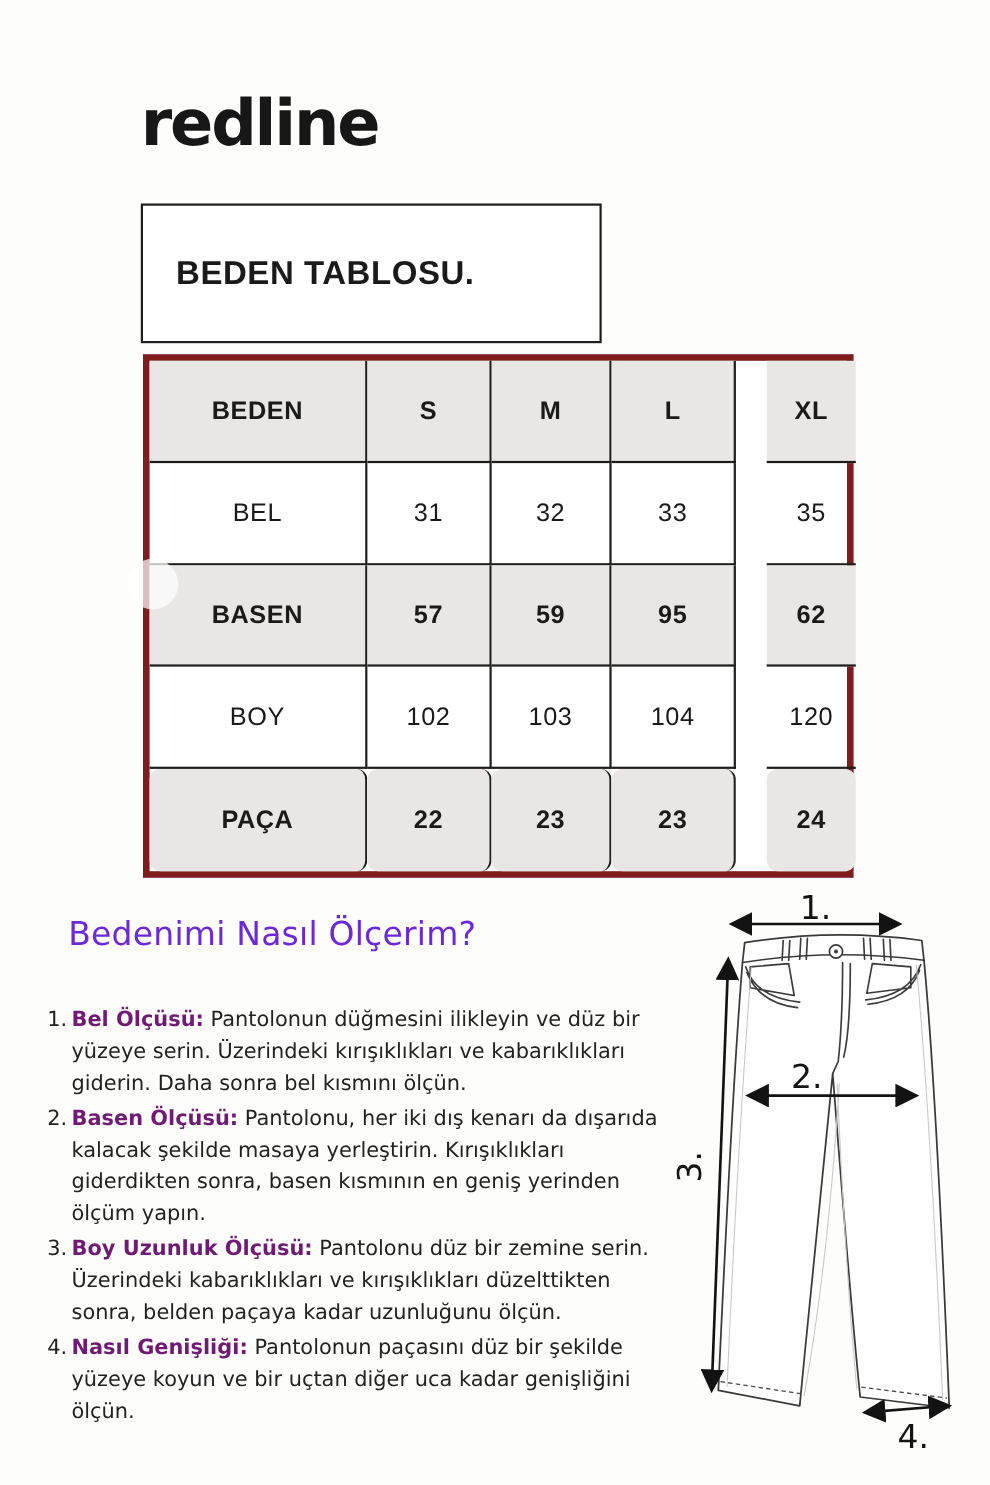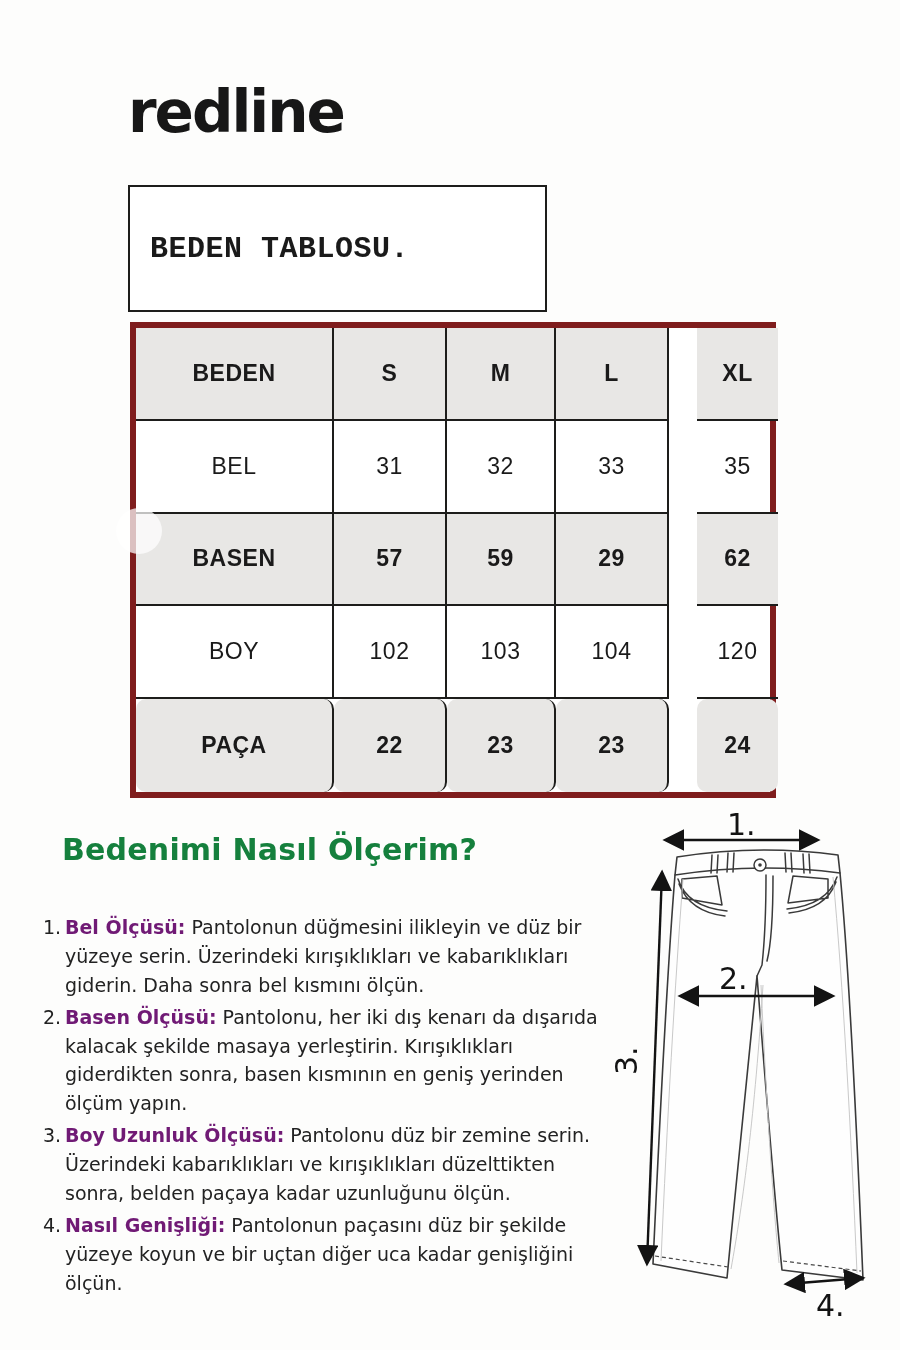--- a/index.html
+++ b/index.html
@@ -7,22 +7,22 @@
        font-family:"Liberation Sans",sans-serif;color:#1a1a1a;}
   .page{position:relative;width:900px;height:1158px;}
 
   
   .logo{position:absolute;left:128px;top:78px;font-family:"DejaVu Sans",sans-serif;
         font-weight:bold;font-size:58px;letter-spacing:-2px;color:#171717;}
 
   
   .box{position:absolute;box-sizing:border-box;border:2px solid #1d1d1b;background:#fff;
        display:flex;align-items:center;}
-  .box-title{left:128px;top:185px;width:419px;height:127px;padding-left:20px;
-             font-size:30px;font-weight:bold;letter-spacing:.5px;font-family:Liberation Mono, monospace;}
+  .box-title{left:128px;top:185px;width:419px;height:127px;padding-left:30px;
+             font-size:30px;font-weight:bold;letter-spacing:.5px;}
   .box-product{left:556px;top:185px;width:216px;height:127px;justify-content:center;
                text-align:center;font-size:24px;font-weight:bold;line-height:1.45;
                padding:0 26px;letter-spacing:.5px;}
 
   
   .size-table{position:absolute;left:130px;top:322px;width:646px;box-sizing:border-box;
               border:6px solid #7f1d1d;display:grid;
               grid-template-columns:198px 113px 109px 113px 109px;
               grid-template-rows:repeat(5,92.8px);background:#fff;}
   .trow{display:contents;}
@@ -31,22 +31,22 @@
         font-size:23px;letter-spacing:.5px;}
   .cell.lastcol{border-right:none;margin-left:28px;}
   .trow.lastrow .cell{border-bottom:none;border-radius:10px;}
   .cell.shaded{background:#e8e7e5;font-weight:bold;}
 
   .watermark{position:absolute;left:116px;top:508px;width:46px;height:46px;border-radius:50%;
              background:rgba(255,255,255,.72);}
 
   
   .guide-heading{position:absolute;left:62px;top:832px;margin:0;
-                 font-family:"DejaVu Sans",sans-serif;font-size:30px;font-weight:bold;
-                 color:#15803d;letter-spacing:.2px;}
+                 font-family:"DejaVu Sans",sans-serif;font-size:30px;font-weight:normal;
+                 color:#6d28d9;letter-spacing:.2px;}
   .guide-list{position:absolute;left:40px;top:913px;width:568px;
               font-family:"DejaVu Sans",sans-serif;font-size:19px;line-height:1.52;color:#222;}
   .g-item{position:relative;padding-left:25px;margin-bottom:3px;}
   .g-num{position:absolute;left:3px;top:0;}
   .g-term{font-weight:bold;color:#701a75;}
 
   
   .diagram{position:absolute;left:615px;top:813px;width:280px;height:520px;}
   .pants-stroke{fill:none;stroke:#3a3a3a;stroke-width:1.5;stroke-linejoin:round;stroke-linecap:round;}
   .pants-body{fill:#fefefe;stroke:#3a3a3a;stroke-width:1.6;stroke-linejoin:round;}
@@ -78,21 +78,21 @@
       <div class="cell">BEL</div>
       <div class="cell">31</div>
       <div class="cell">32</div>
       <div class="cell">33</div>
       <div class="cell lastcol">35</div>
     </div>
     <div class="trow">
       <div class="cell shaded">BASEN</div>
       <div class="cell shaded">57</div>
       <div class="cell shaded">59</div>
-      <div class="cell shaded">29</div>
+      <div class="cell shaded">95</div>
       <div class="cell shaded lastcol">62</div>
     </div>
     <div class="trow">
       <div class="cell">BOY</div>
       <div class="cell">102</div>
       <div class="cell">103</div>
       <div class="cell">104</div>
       <div class="cell lastcol">120</div>
     </div>
     <div class="trow lastrow">

